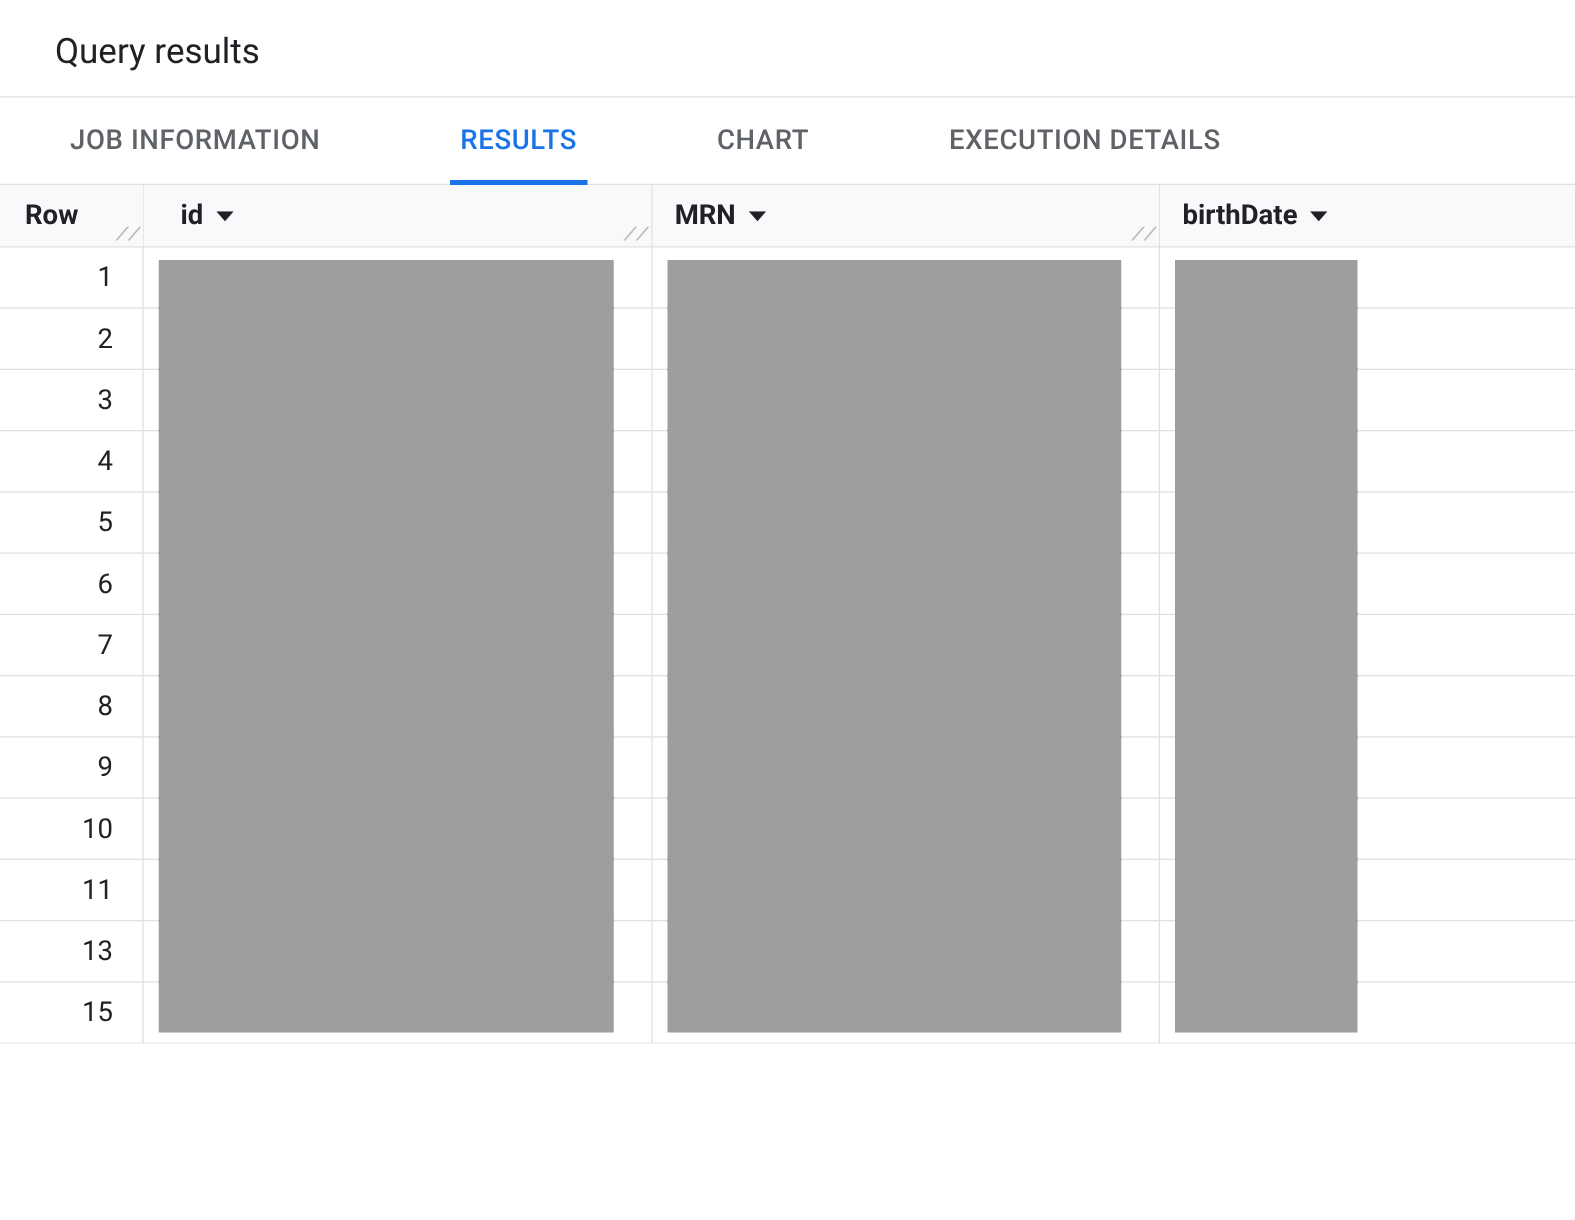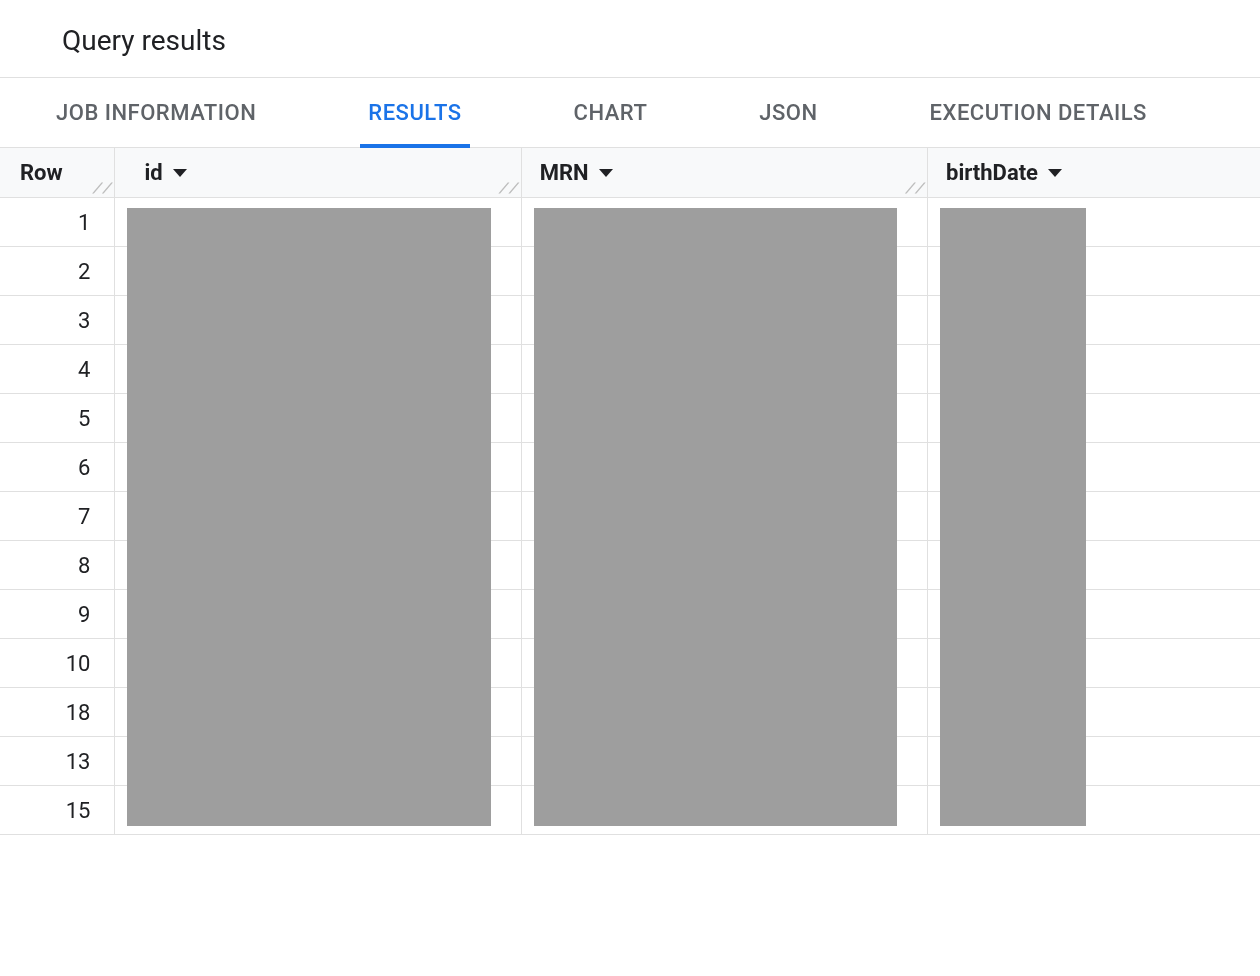--- a/index.html
+++ b/index.html
@@ -7,21 +7,21 @@
       padding: 0;
       box-sizing: border-box;
     }
     body {
       font-family: 'Google Sans', Roboto, Arial, sans-serif;
       background: #fff;
       color: #202124;
       width: 1260px;
     }
     .header {
-      padding: 24px 62px 20px;
+      padding: 24px 44px 20px;
     }
     .page-title {
       font-size: 28px;
       font-weight: 400;
       color: #202124;
     }
     .tabs-border {
       border-top: 1px solid #e0e0e0;
       border-bottom: 1px solid #e0e0e0;
     }
@@ -135,21 +135,20 @@
 
 <div class="header">
   <h1 class="page-title">Query results</h1>
 </div>
 
 <div class="tabs-border">
   <div class="tabs">
     <div class="tab">JOB INFORMATION</div>
     <div class="tab active">RESULTS</div>
     <div class="tab">CHART</div>
-    <div class="tab">JSON</div>
     <div class="tab">EXECUTION DETAILS</div>
   </div>
 </div>
 
 <div class="table-wrap">
   <table>
     <thead>
       <tr>
         <th class="row-header">
           <span>Row</span>
@@ -304,21 +303,21 @@
             <div class="redacted id-block"></div>
           </td>
           <td class="redacted-cell">
             <div class="redacted mrn-block"></div>
           </td>
           <td class="redacted-cell col-birth-cell">
             <div class="redacted birth-block"></div>
           </td>
         </tr>
         <tr>
-          <td class="row-num">18</td>
+          <td class="row-num">11</td>
           <td class="redacted-cell">
             <div class="redacted id-block"></div>
           </td>
           <td class="redacted-cell">
             <div class="redacted mrn-block"></div>
           </td>
           <td class="redacted-cell col-birth-cell">
             <div class="redacted birth-block"></div>
           </td>
         </tr>

